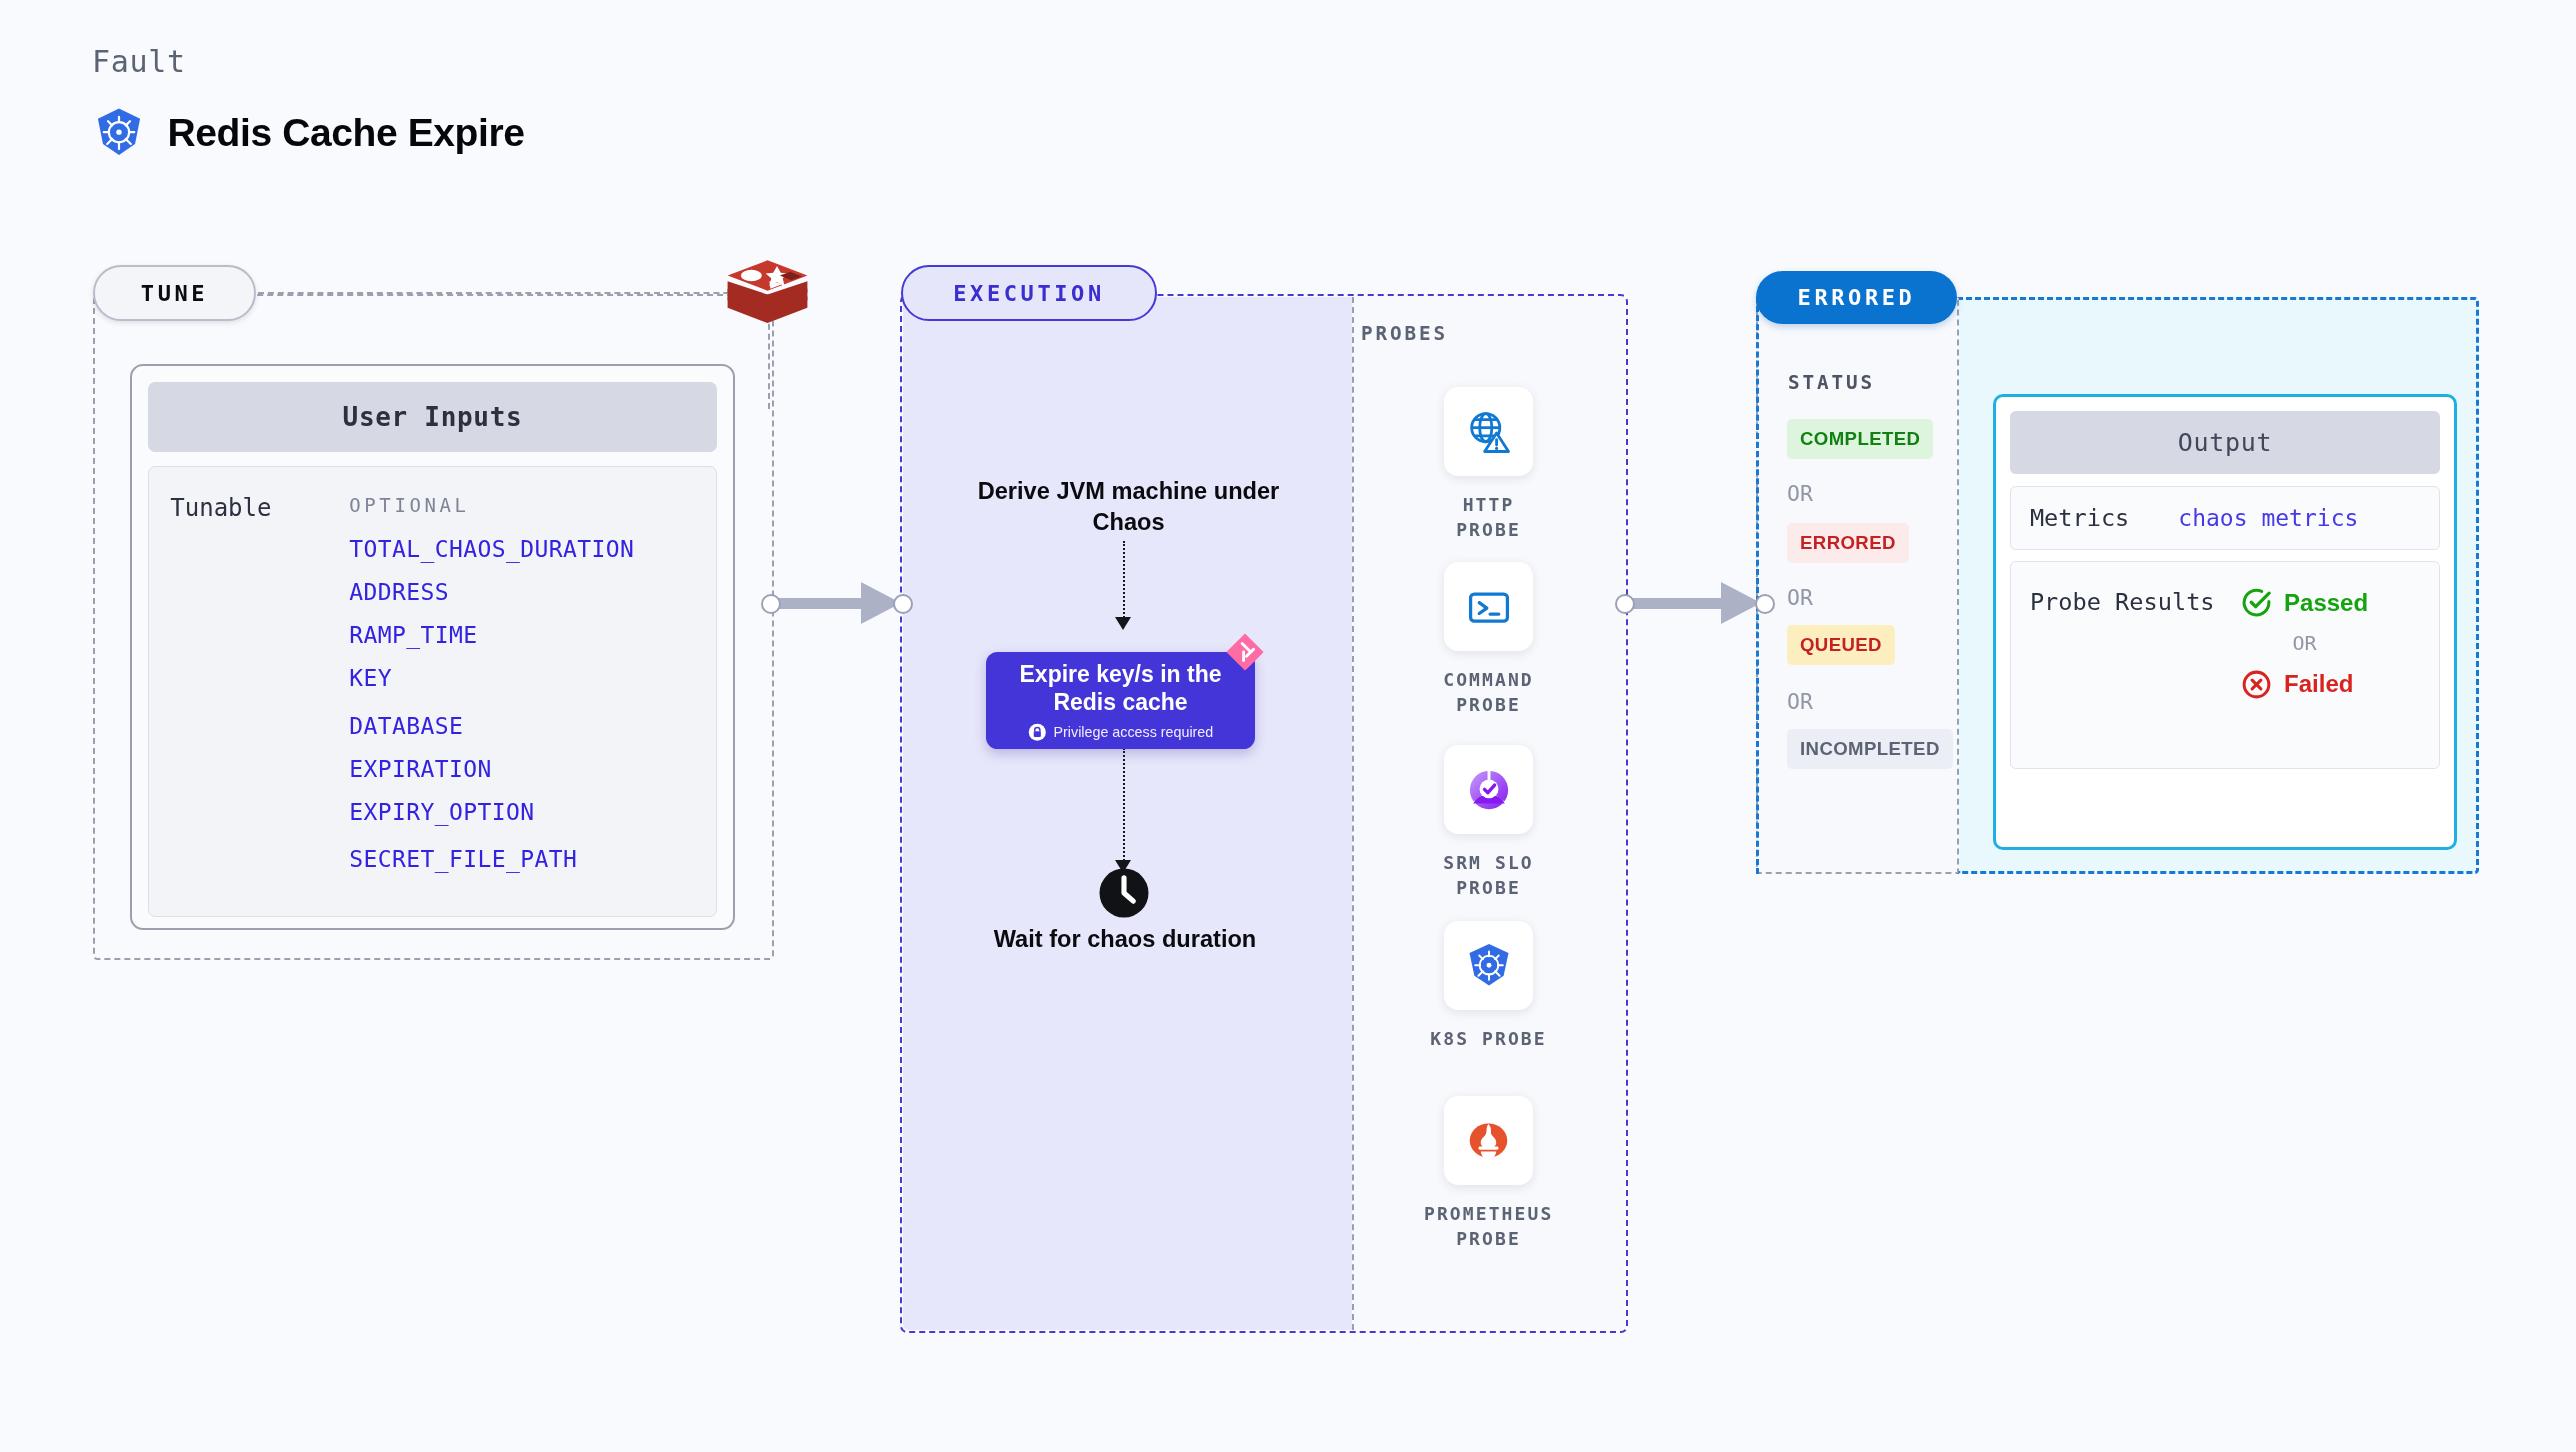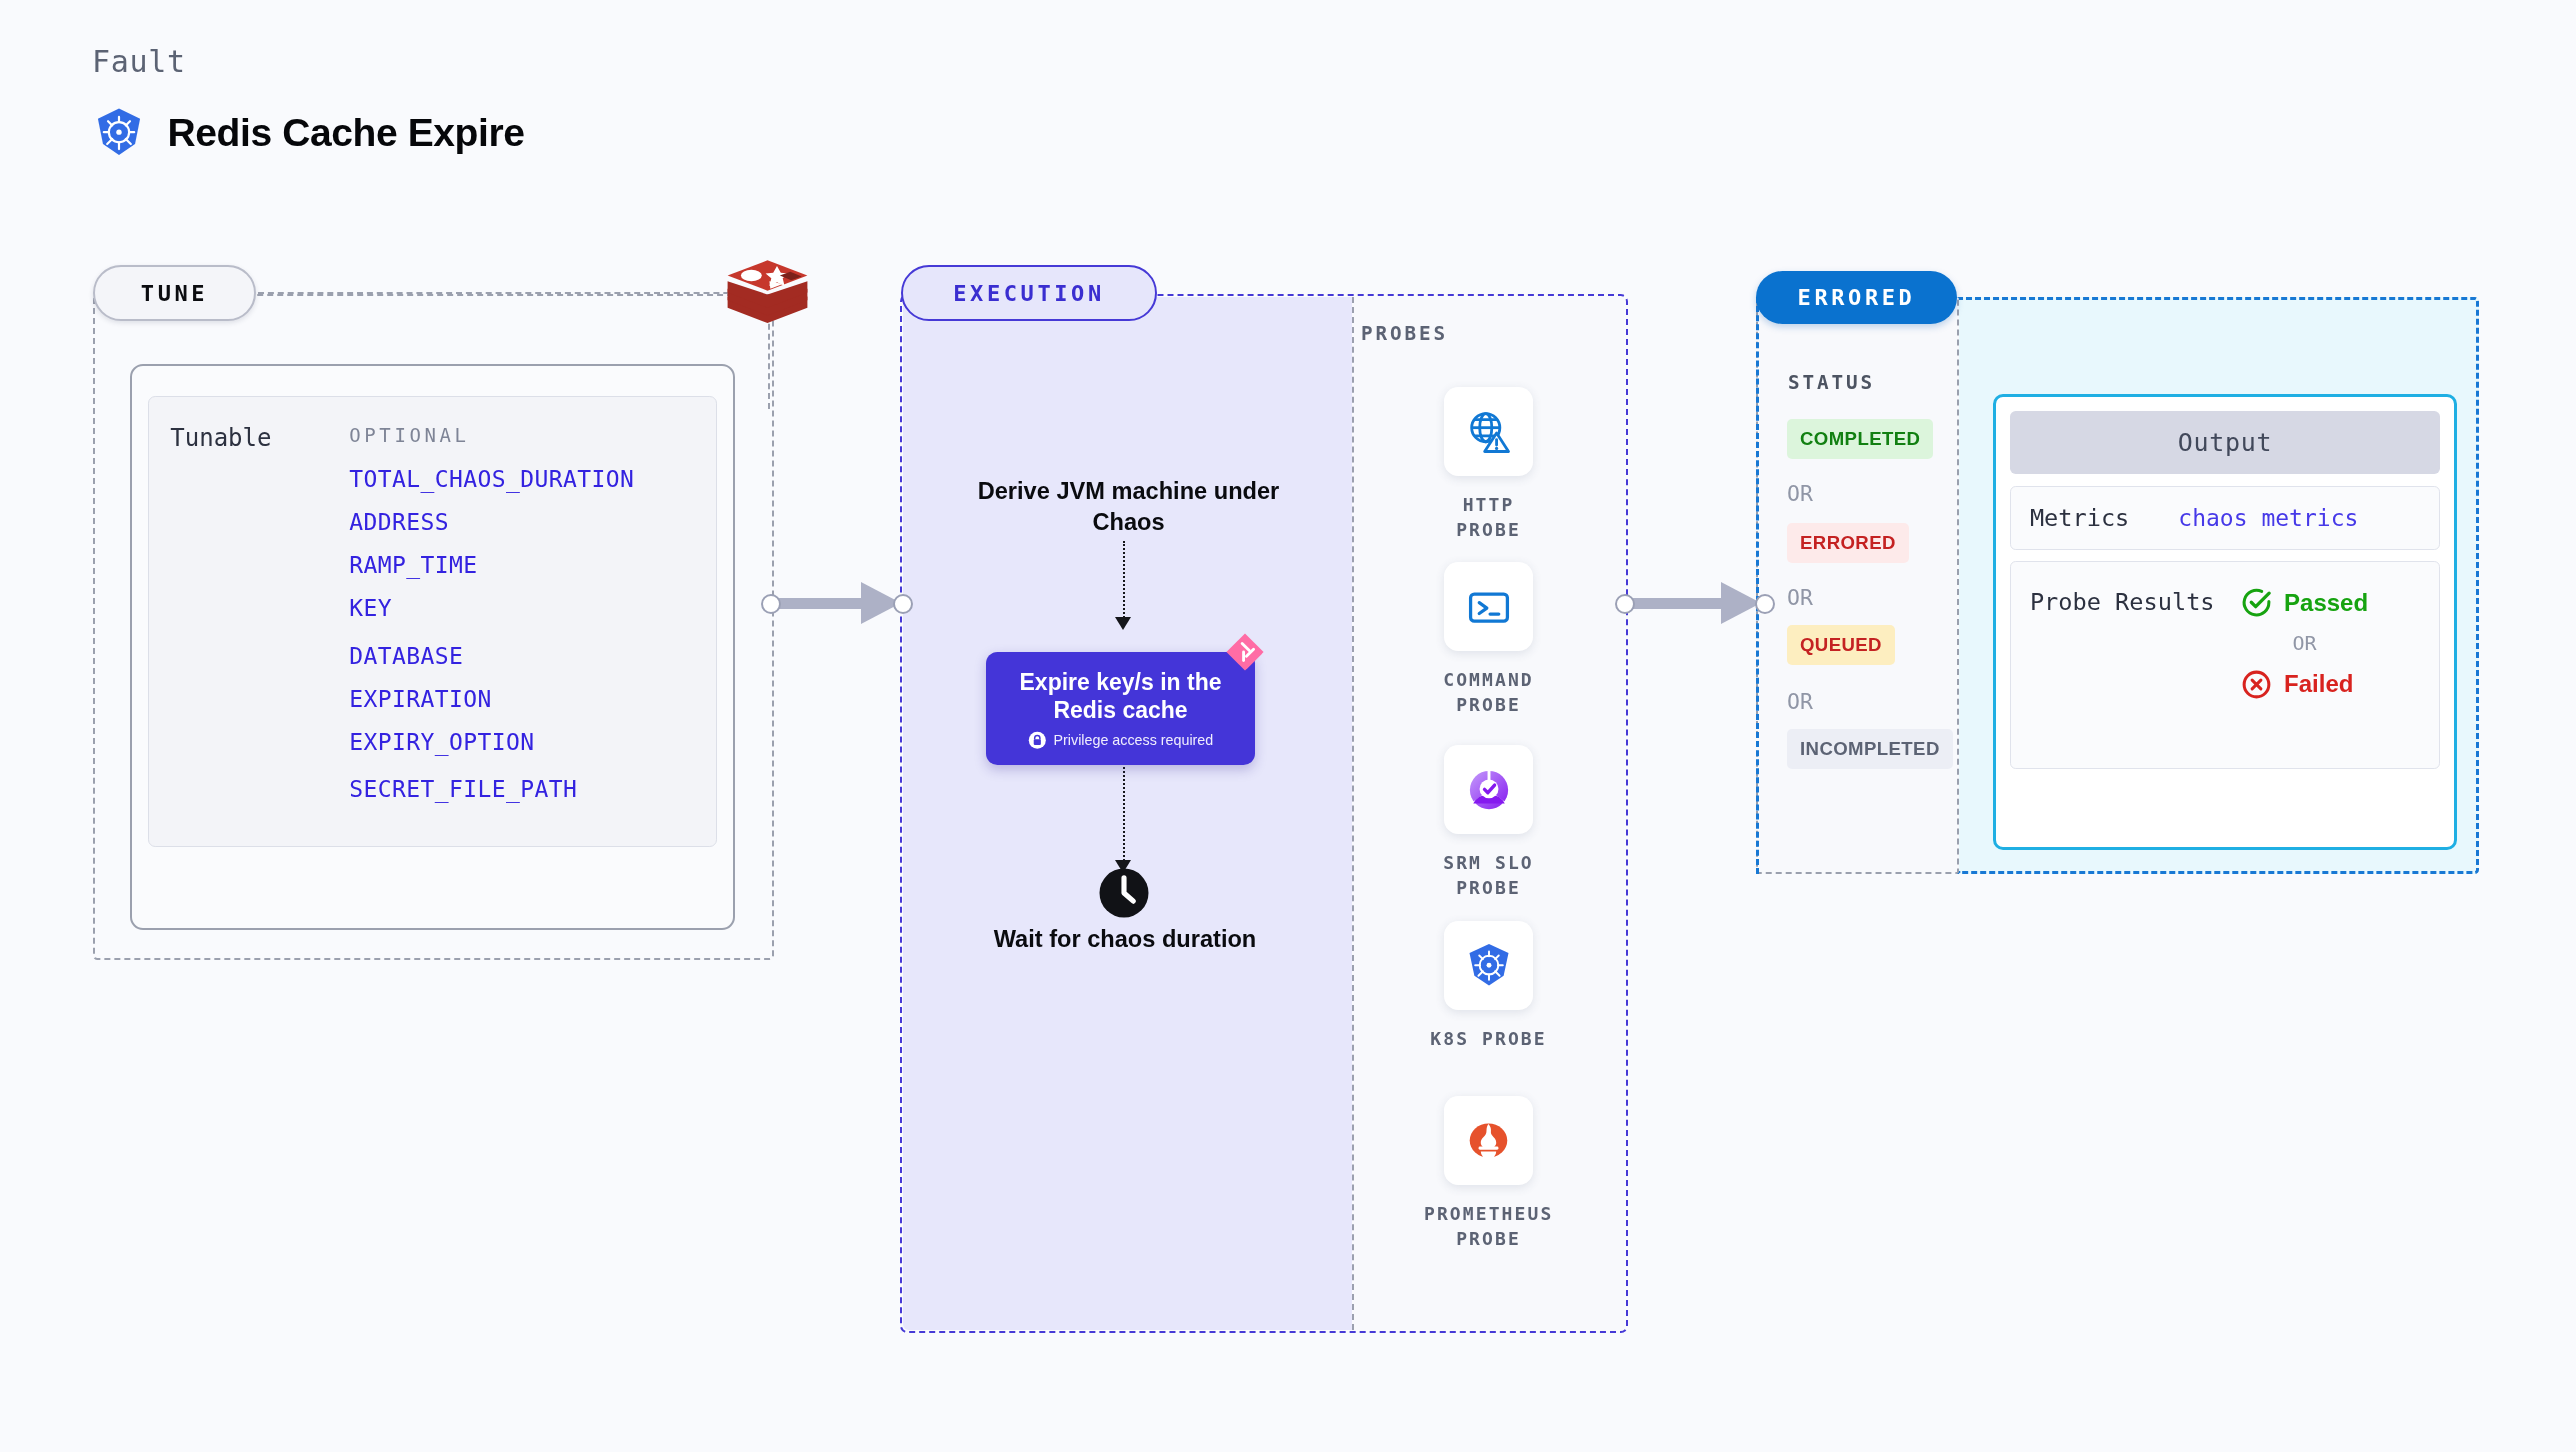--- a/index.html
+++ b/index.html
@@ -125,21 +125,21 @@
     position: absolute; left: 1123px; top: 541px; height: 80px;
     border-left: 2.9px dotted #15161a;
   }
   #arrowhead-1 {
     position: absolute; left: 1115px; top: 617px; width: 0; height: 0;
     border-left: 8.6px solid transparent; border-right: 8.6px solid transparent;
     border-top: 13px solid #15161a;
   }
 
   #expire-card {
-    position: absolute; left: 986px; top: 652px; width: 269px; height: 113px;
+    position: absolute; left: 986px; top: 652px; width: 269px; height: 97px;
     background: #4435d8; border-radius: 11.5px;
     box-shadow: 0 4.3px 11.5px rgba(50,40,150,.25);
     display: flex; flex-direction: column; align-items: center; justify-content: center;
     z-index: 6;
   }
   #expire-title {
     color: #fff; font-size: 23px; font-weight: 700; text-align: center; line-height: 1.22;
   }
   #priv-row { display: flex; align-items: center; gap: 7.2px; margin-top: 7.2px; }
   #priv-text { color: #f0eefd; font-size: 14.3px; }
@@ -274,20 +274,21 @@
     <path d="M50 50 L92 36 L92 48 L50 64 L8 48 L8 36 Z" fill="#a32b22"></path>
     <path d="M50 14 L92 30 L50 46 L8 30 Z" fill="#c6372c"></path>
     <ellipse cx="33" cy="30" rx="11" ry="6" fill="#fff"></ellipse>
     <path d="M60 20 l4 7 8 1 -6 5 2 8 -8-4 -8 4 2-8 -6-5 8-1 z" fill="#fff"></path>
     <path d="M52 36 l14 3 -13 5 z" fill="#fff"></path>
     <path d="M74 26 l12 5 -11 4 -12-5 z" fill="#7b211a"></path>
   </g>
 </svg>
 
 <div id="user-inputs-card">
+  <div id="user-inputs-head">User Inputs</div>
   <div id="tunable-panel">
     <div id="tunable-label">Tunable</div>
     <div>
       <div id="optional-label">OPTIONAL</div>
       <div class="tunable-item">TOTAL_CHAOS_DURATION</div>
       <div class="tunable-item">ADDRESS</div>
       <div class="tunable-item">RAMP_TIME</div>
       <div class="tunable-item">KEY</div>
       <div class="tunable-item gap">DATABASE</div>
       <div class="tunable-item">EXPIRATION</div>

